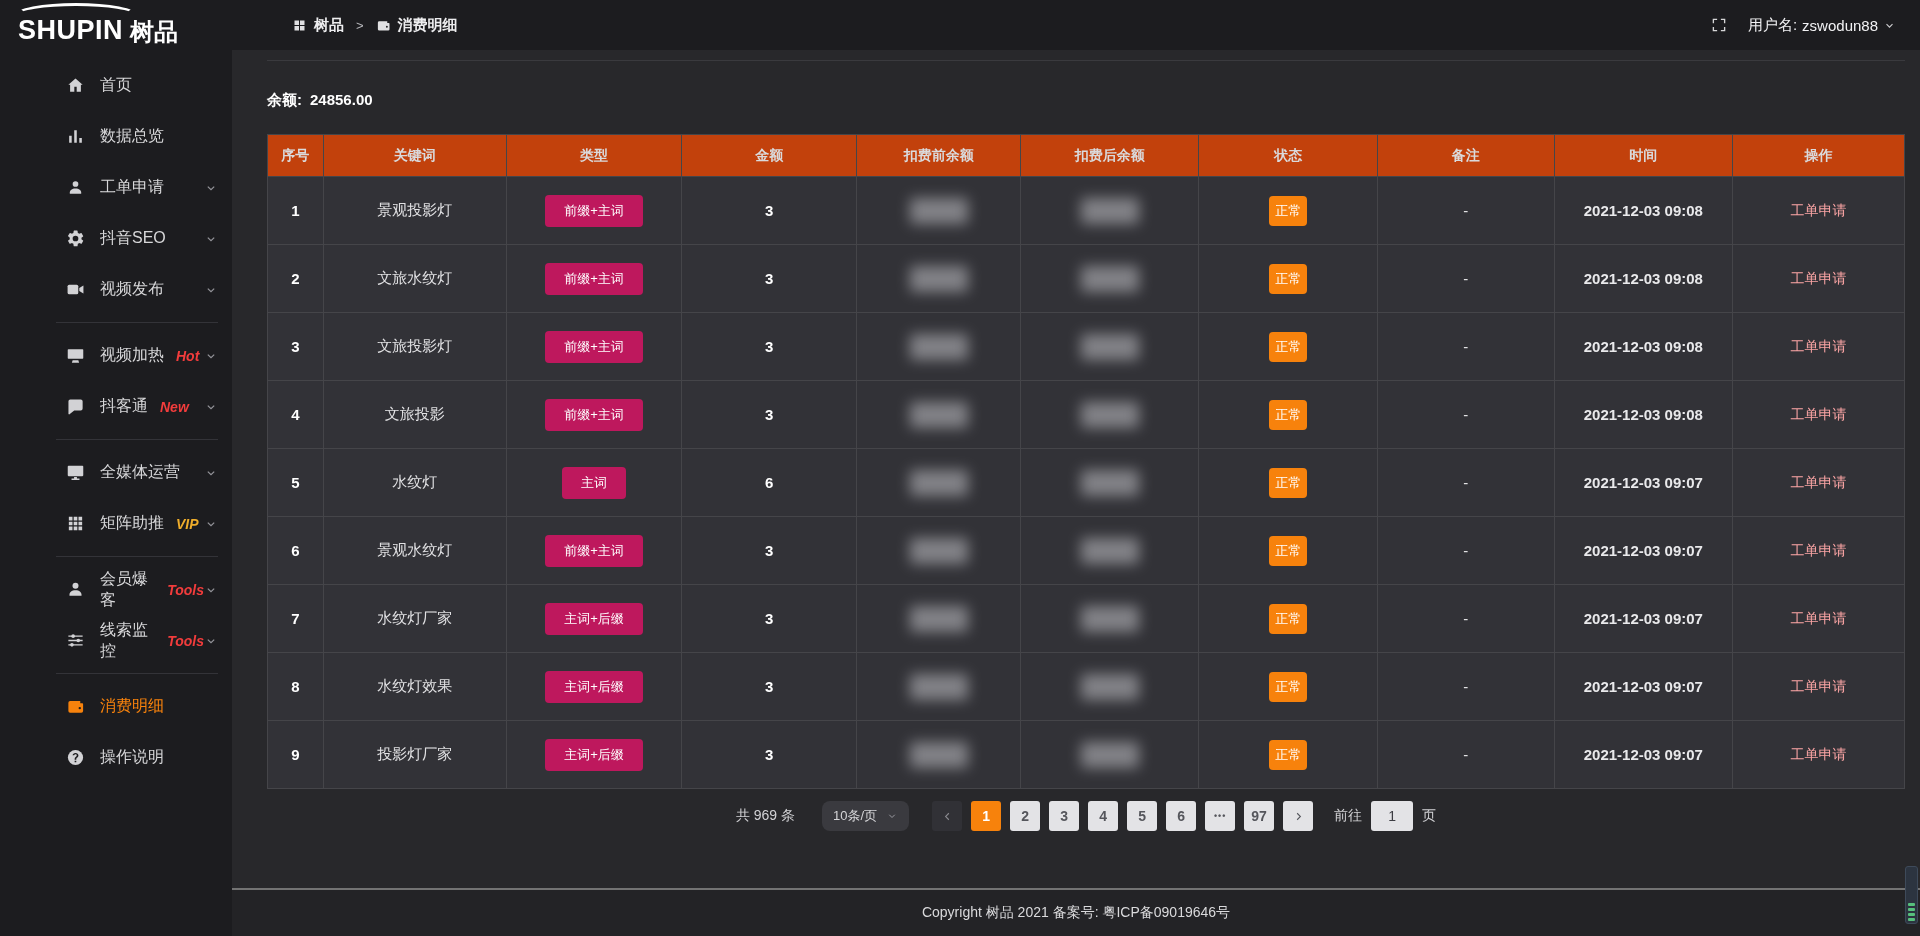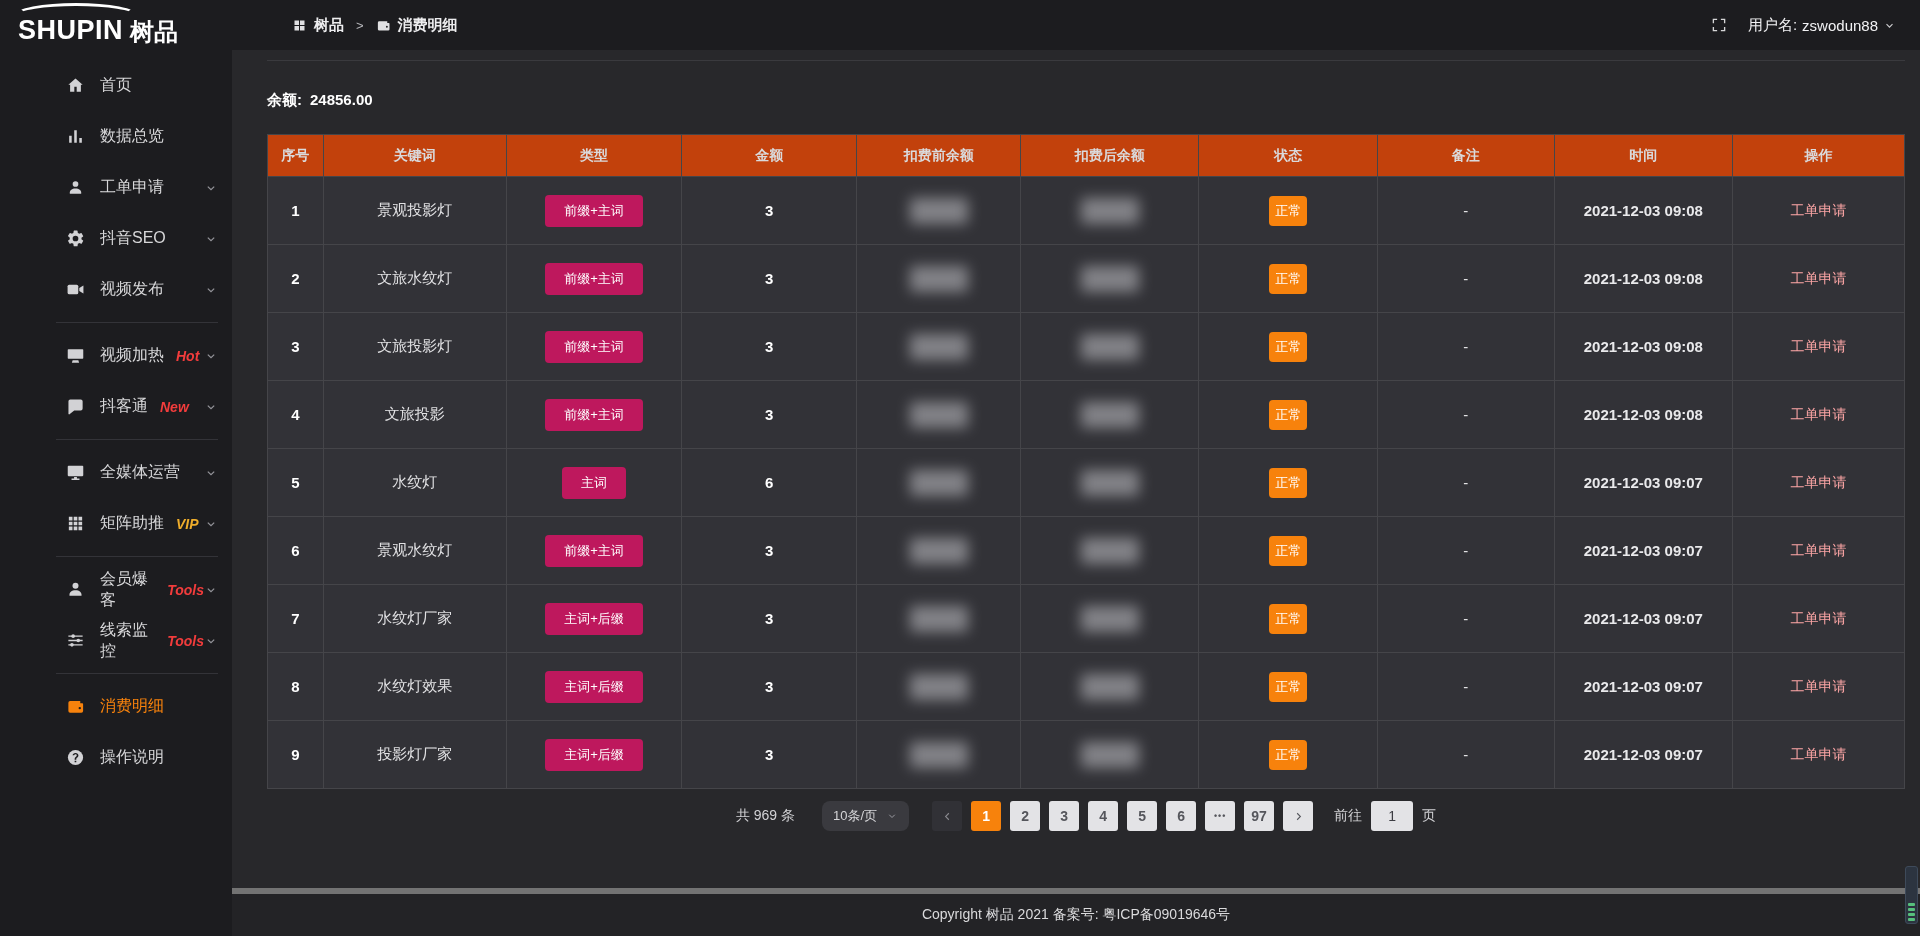--- a/index.html
+++ b/index.html
@@ -69,21 +69,21 @@
     display:flex; align-items:center; justify-content:center; cursor:pointer; border:none; }
   .page-btn.prev { background:#313136; color:#8a8a90; }
   .page-btn.active { background:#f7820c; color:#fff; }
   .page-btn .arrow { width:13px; height:13px; display:flex; }
   .page-btn .arrow svg { width:100%; height:100%; }
   .page-btn.ellipsis { font-size:9px; letter-spacing:1px; }
   .pg-goto-label { margin-left:12px; }
   .goto-input { width:42px; height:30px; border:none; border-radius:3px; background:#e3e3e6; color:#3c3c42;
     text-align:center; font-size:14px; font-family:inherit; }
   
-  .footer { position:absolute; left:232px; right:0; bottom:0; height:48px; background:#232326; border-top:6px solid #737373;
+  .footer { position:absolute; left:232px; right:0; bottom:0; height:48px; background:#232326; border-top:2px solid #737373;
     display:flex; align-items:center; justify-content:center; font-size:14px; color:#dadadc; }
   
   .corner-widget { position:absolute; right:2px; bottom:12px; width:13px; height:58px; background:#2c3440;
     border:1px solid #3e4a5a; border-radius:3px; z-index:5; display:flex; flex-direction:column; justify-content:flex-end; gap:2px; padding:2px; }
   .corner-widget .bar { height:3px; background:#57c07d; border-radius:1px; }
 </style>
 </head>
 <body>
 
 <div class="app">

